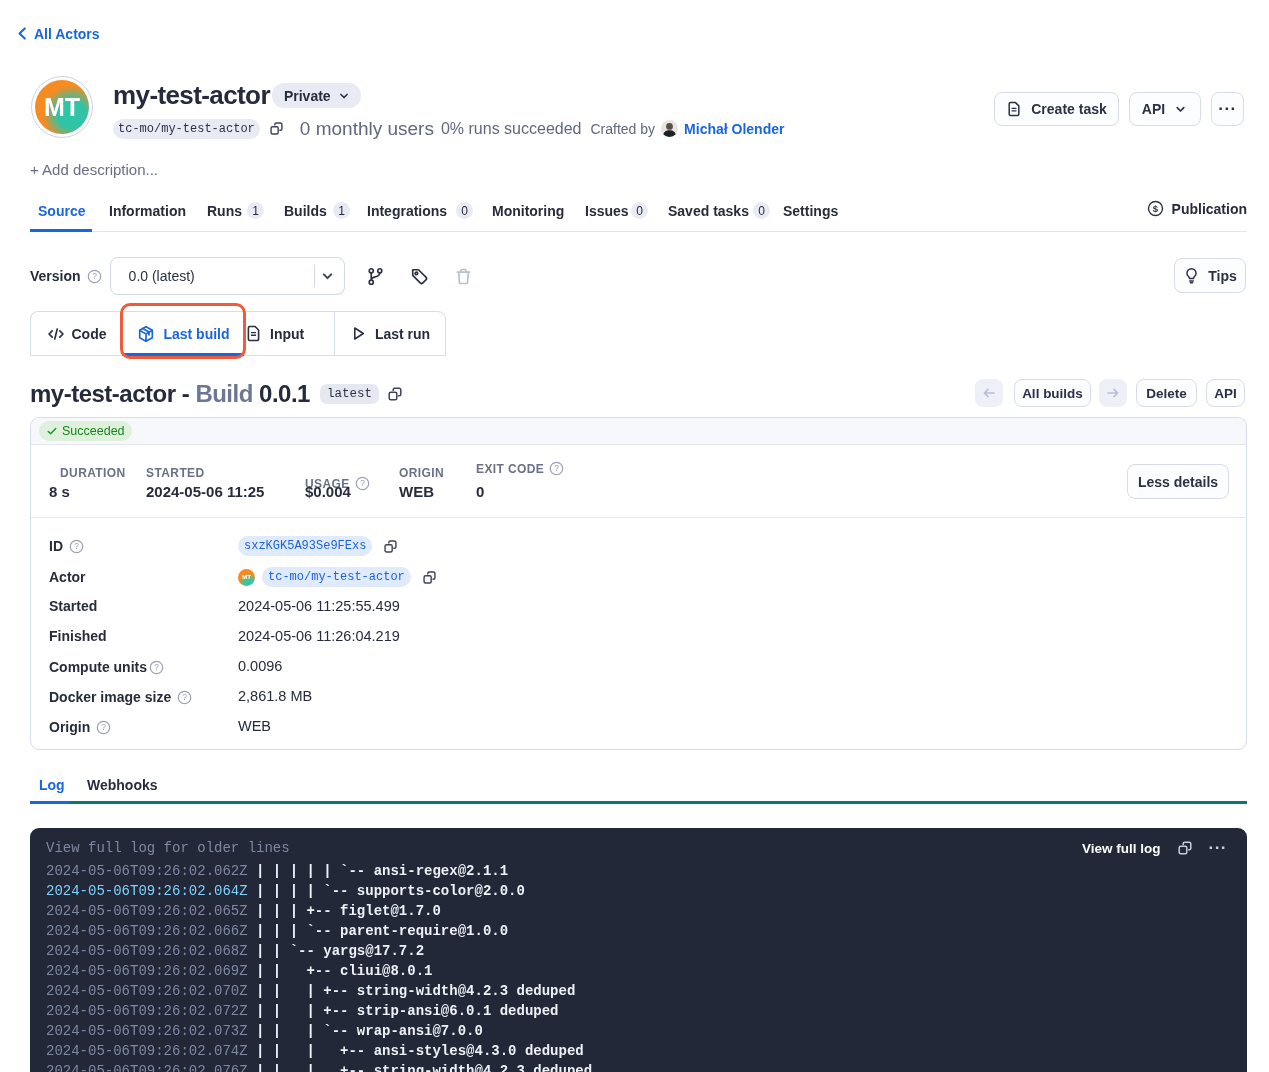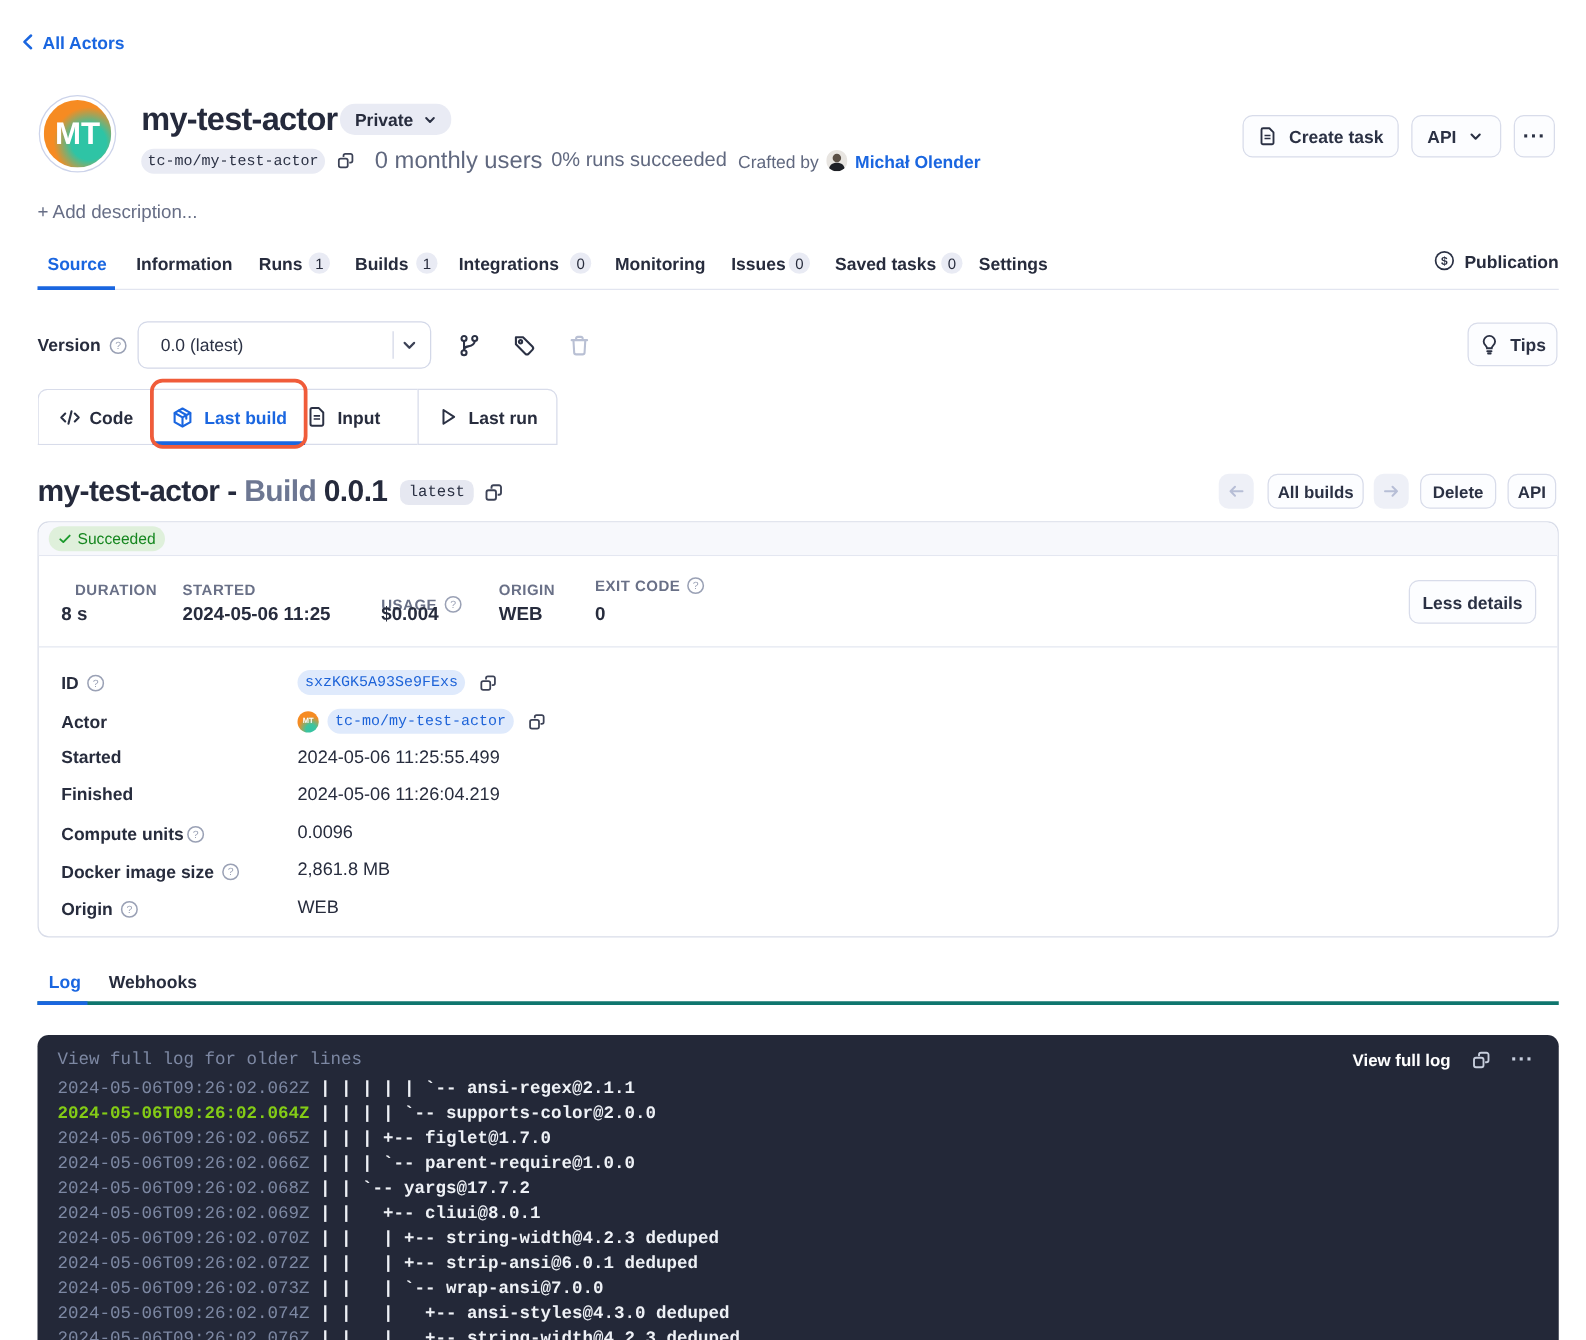--- a/index.html
+++ b/index.html
@@ -325,21 +325,21 @@
     <span class="flex" style="margin-left:auto;gap:16px">
       <span class="b" style="font-size:13.5px;color:#fff">View full log</span>
       <svg width="16" height="16" viewBox="0 0 16 16" fill="none" stroke="#c7cedd" stroke-width="1.5" stroke-linejoin="round">
             <rect x="2.2" y="6.2" width="7.6" height="7.6" rx="1.6"></rect>
             <path d="M6.2 4.9 V3.8 a1.6 1.6 0 0 1 1.6 -1.6 h4.4 a1.6 1.6 0 0 1 1.6 1.6 v4.4 a1.6 1.6 0 0 1 -1.6 1.6 h-1.1"></path>
           </svg>
       <span style="color:#c7cedd;font-size:17px;letter-spacing:0.5px;font-weight:bold;line-height:10px">···</span>
     </span>
   </div>
   <div class="abs mono" style="left:16px;top:33px;font-size:14px;line-height:20px;color:#eef1f6;white-space:pre;font-weight:bold"><span style="color:#7d88a3;font-weight:normal">2024-05-06T09:26:02.062Z</span> | | | | | `-- ansi-regex@2.1.1
-<span style="color:#84cc16;font-weight:bold">2024-05-06T09:26:02.064Z</span> | | | | `-- supports-color@2.0.0
+<span style="color:#7dd3fc;font-weight:normal">2024-05-06T09:26:02.064Z</span> | | | | `-- supports-color@2.0.0
 <span style="color:#7d88a3;font-weight:normal">2024-05-06T09:26:02.065Z</span> | | | +-- figlet@1.7.0
 <span style="color:#7d88a3;font-weight:normal">2024-05-06T09:26:02.066Z</span> | | | `-- parent-require@1.0.0
 <span style="color:#7d88a3;font-weight:normal">2024-05-06T09:26:02.068Z</span> | | `-- yargs@17.7.2
 <span style="color:#7d88a3;font-weight:normal">2024-05-06T09:26:02.069Z</span> | |   +-- cliui@8.0.1
 <span style="color:#7d88a3;font-weight:normal">2024-05-06T09:26:02.070Z</span> | |   | +-- string-width@4.2.3 deduped
 <span style="color:#7d88a3;font-weight:normal">2024-05-06T09:26:02.072Z</span> | |   | +-- strip-ansi@6.0.1 deduped
 <span style="color:#7d88a3;font-weight:normal">2024-05-06T09:26:02.073Z</span> | |   | `-- wrap-ansi@7.0.0
 <span style="color:#7d88a3;font-weight:normal">2024-05-06T09:26:02.074Z</span> | |   |   +-- ansi-styles@4.3.0 deduped
 <span style="color:#7d88a3;font-weight:normal">2024-05-06T09:26:02.076Z</span> | |   |   +-- string-width@4.2.3 deduped</div>
 </div>

